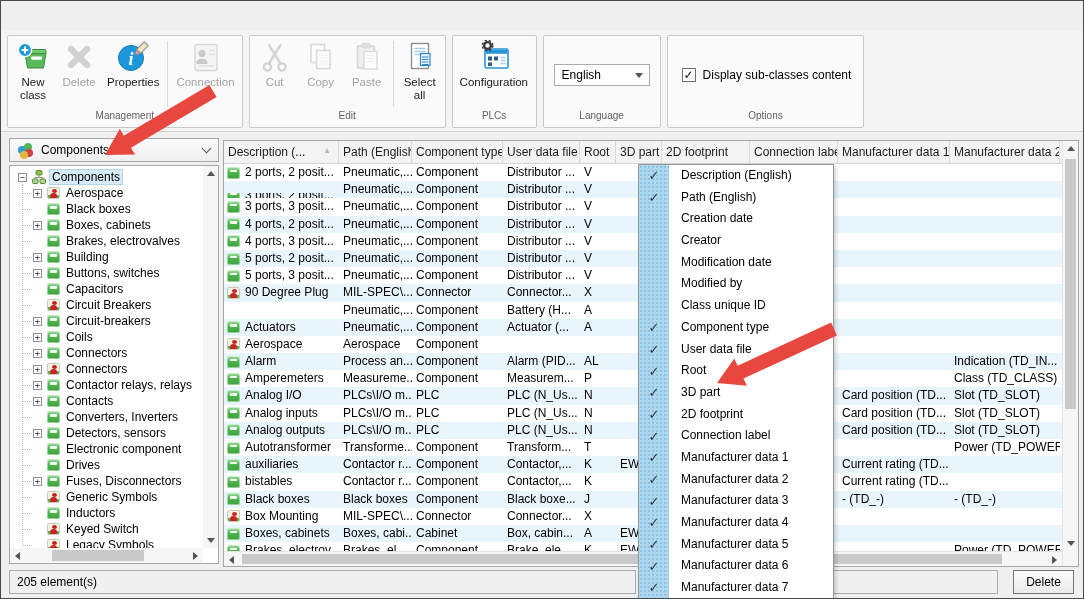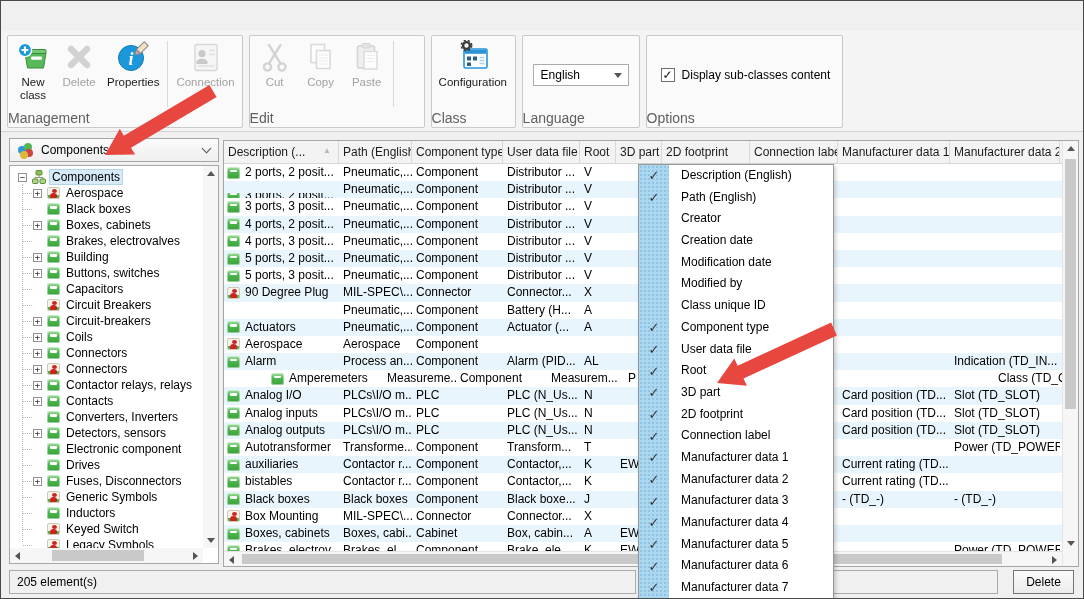--- a/index.html
+++ b/index.html
@@ -17,21 +17,21 @@
   .glyph-max{width:10px;height:10px;border:1px solid #222;}
   .glyph-close{font-size:15px;color:#222;line-height:10px;}
 
   
   .ribbon{position:absolute;left:0;top:30px;right:0;height:101px;background:#f4f4f4;border-bottom:1px solid #d2d2d2;
     display:flex;align-items:flex-start;gap:6px;padding:4px 0 0 6px;}
   .rgroup{height:93px;border:1px solid #c9c9c9;border-radius:2px;background:#fafafa;display:flex;flex-direction:column;}
   .rgroup:nth-child(1){min-width:221px}.rgroup:nth-child(2){min-width:176px}
   .rgroup:nth-child(3){min-width:85px}.rgroup:nth-child(4){min-width:106px}.rgroup:nth-child(5){min-width:173px}
   .rgroup-content{flex:1;display:flex;align-items:flex-start;padding:2px 2px 0 2px;}
-  .rgroup-label{height:17px;text-align:left;font-size:14px;color:#5f5f5f;}
+  .rgroup-label{height:17px;text-align:center;font-size:10px;color:#5f5f5f;}
   .rbtn{display:flex;flex-direction:column;align-items:center;padding:2px 5px 0 5px;min-width:42px;}
   .ricon{width:34px;height:34px;display:flex;align-items:center;justify-content:center;}
   .rlabel{font-size:11.5px;line-height:1.12;text-align:center;width:min-content;min-width:36px;max-width:78px;margin-top:2px;color:#1a1a1a;}
   .rbtn.disabled .rlabel{color:#a3a3a3;}
   .rbtn.disabled .ricon{filter:grayscale(1) opacity(.62);}
   .rsep{width:1px;align-self:stretch;background:#dadada;margin:3px 3px;}
   .rcombo{margin:26px 8px 0 8px;width:96px;height:22px;border:1px solid #ababab;background:#fff;display:flex;align-items:center;padding-left:7px;position:relative;}
   .rcombo .arr{position:absolute;right:6px;top:8px;width:0;height:0;border-left:4px solid transparent;border-right:4px solid transparent;border-top:5px solid #555;}
   .rcheck{margin:30px 10px 0 12px;display:flex;align-items:center;gap:7px;}
   .checkbox{width:14px;height:14px;border:1px solid #6d6d6d;background:#fff;font-size:12px;line-height:12px;text-align:center;color:#101010;flex:none;}
@@ -189,20 +189,31 @@
               <svg width="34" height="34" viewBox="0 0 34 34">
                 <rect x="7.5" y="6" width="17" height="22" rx="1.5" fill="#e9e9e9" stroke="#bcbcbc" stroke-width="1.6"></rect>
                 <rect x="12" y="3.5" width="8.5" height="4.5" rx="1.5" fill="#d5d5d5" stroke="#bcbcbc"></rect>
                 <rect x="14" y="11.5" width="13" height="17.5" fill="#fff" stroke="#c6c6c6" stroke-width="1.4"></rect>
                 <path d="M16.5 15.5h8 M16.5 18.5h8 M16.5 21.5h8" stroke="#e3e3e3" stroke-width="1.2"></path>
               </svg>
             </div>
             <div class="rlabel">Paste</div>
           </div>
           <div class="rsep"></div>
+          <div class="rbtn">
+            <div class="ricon">
+              <svg width="34" height="34" viewBox="0 0 34 34">
+                <rect x="8.5" y="3.5" width="17" height="25" fill="#fff" stroke="#8f8f8f" stroke-width="1.4"></rect>
+                <path d="M11.5 8.5h11 M11.5 11.5h11 M11.5 14.5h11" stroke="#a9cdea" stroke-width="1.6"></path>
+                <rect x="17.5" y="13.5" width="9.5" height="12" fill="#eaf4fc" stroke="#2e88c8" stroke-width="1.2"></rect>
+                <path d="M19 17h6.5 M19 19.5h6.5 M19 22h6.5 M19 24.5h6.5" stroke="#2e88c8" stroke-width="1.2"></path>
+              </svg>
+            </div>
+            <div class="rlabel">Select all</div>
+          </div>
         </div>
         <div class="rgroup-label">Edit</div>
       </div>
       <div class="rgroup">
         <div class="rgroup-content">
           <div class="rbtn">
             <div class="ricon">
               <svg width="34" height="34" viewBox="0 0 34 34">
                 <rect x="8" y="9" width="23" height="19" rx="1.5" fill="#fff" stroke="#2795d8" stroke-width="1.6"></rect>
                 <rect x="8.8" y="9.8" width="21.4" height="4" fill="#2795d8"></rect>
@@ -210,21 +221,21 @@
                 <rect x="17" y="16.5" width="4" height="4" fill="#2b5d8c"></rect>
                 <rect x="11" y="22.5" width="4" height="3.5" fill="#2b5d8c"></rect>
                 <path d="M23.5 17.5h5 M23.5 20.5h5 M23.5 23.5h5" stroke="#a9cdea" stroke-width="1.4"></path>
                 <circle cx="10.5" cy="5.5" r="3.4" fill="none" stroke="#3a3a3a" stroke-width="2.4"></circle>
                 <circle cx="10.5" cy="5.5" r="5.2" fill="none" stroke="#3a3a3a" stroke-width="1.5" stroke-dasharray="2.2 2"></circle>
               </svg>
             </div>
             <div class="rlabel">Configuration</div>
           </div>
         </div>
-        <div class="rgroup-label">Class</div>
+        <div class="rgroup-label">PLCs</div>
       </div>
       <div class="rgroup">
         <div class="rgroup-content">
           <div class="rcombo">
             <span>English</span>
             <span class="arr"></span>
           </div>
         </div>
         <div class="rgroup-label">Language</div>
       </div>
@@ -609,21 +620,21 @@
           <div class="td" style="width: 91px;">Component</div>
           <div class="td" style="width: 77px;">Alarm (PID...</div>
           <div class="td" style="width: 36px;">AL</div>
           <div class="td" style="width: 46px;"></div>
           <div class="td" style="width: 88px;"></div>
           <div class="td" style="width: 88px;"></div>
           <div class="td" style="width: 112px;"></div>
           <div class="td" style="width: 110px;">Indication (TD_IN...</div>
         </div>
         <div class="tr">
-          <div class="td c0" style="width: 115px; margin-left: 44px;">
+          <div class="td c0" style="width: 115px;">
             <span class="ic-green"></span>
             <span>Amperemeters</span>
           </div>
           <div class="td" style="width: 73px;">Measureme...</div>
           <div class="td" style="width: 91px;">Component</div>
           <div class="td" style="width: 77px;">Measurem...</div>
           <div class="td" style="width: 36px;">P</div>
           <div class="td" style="width: 46px;"></div>
           <div class="td" style="width: 88px;"></div>
           <div class="td" style="width: 88px;"></div>
@@ -804,22 +815,22 @@
   <div class="status-left">
     <span>205 element(s)</span>
   </div>
   <div class="status-right"></div>
   <button class="close-btn">Delete</button>
 
   <div class="col-menu" id="colMenu">
     <div class="menu-gutter"></div>
   <div class="mitem"><span class="mcheck">✓</span><span class="mlabel">Description (English)</span></div>
       <div class="mitem"><span class="mcheck">✓</span><span class="mlabel">Path (English)</span></div>
+      <div class="mitem"><span class="mcheck"></span><span class="mlabel">Creation date</span></div>
       <div class="mitem"><span class="mcheck"></span><span class="mlabel">Creator</span></div>
-      <div class="mitem"><span class="mcheck"></span><span class="mlabel">Creation date</span></div>
       <div class="mitem"><span class="mcheck"></span><span class="mlabel">Modification date</span></div>
       <div class="mitem"><span class="mcheck"></span><span class="mlabel">Modified by</span></div>
       <div class="mitem"><span class="mcheck"></span><span class="mlabel">Class unique ID</span></div>
       <div class="mitem"><span class="mcheck">✓</span><span class="mlabel">Component type</span></div>
       <div class="mitem"><span class="mcheck">✓</span><span class="mlabel">User data file</span></div>
       <div class="mitem"><span class="mcheck">✓</span><span class="mlabel">Root</span></div>
       <div class="mitem"><span class="mcheck">✓</span><span class="mlabel">3D part</span></div>
       <div class="mitem"><span class="mcheck">✓</span><span class="mlabel">2D footprint</span></div>
       <div class="mitem"><span class="mcheck">✓</span><span class="mlabel">Connection label</span></div>
       <div class="mitem"><span class="mcheck">✓</span><span class="mlabel">Manufacturer data 1</span></div>

